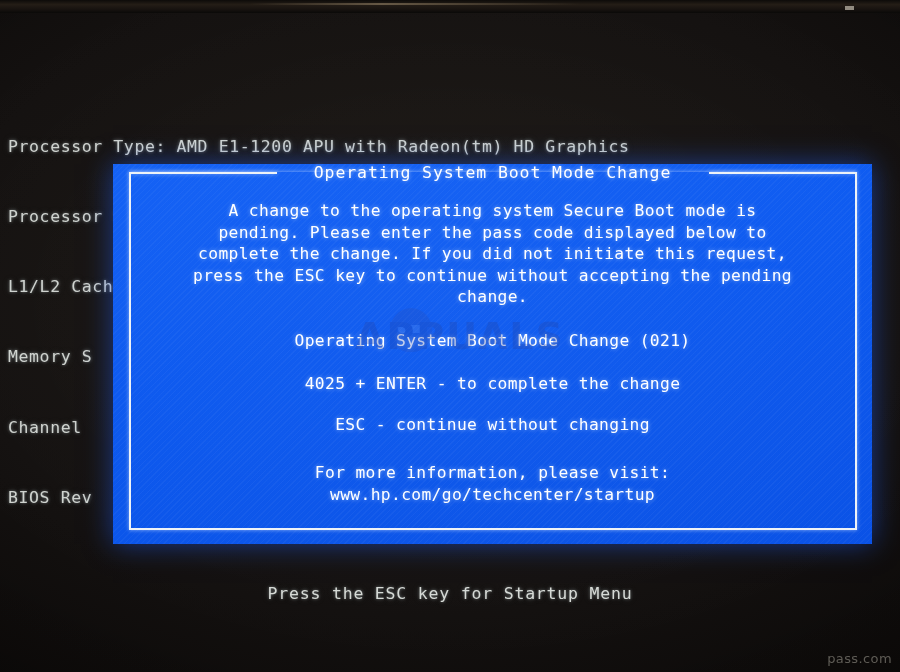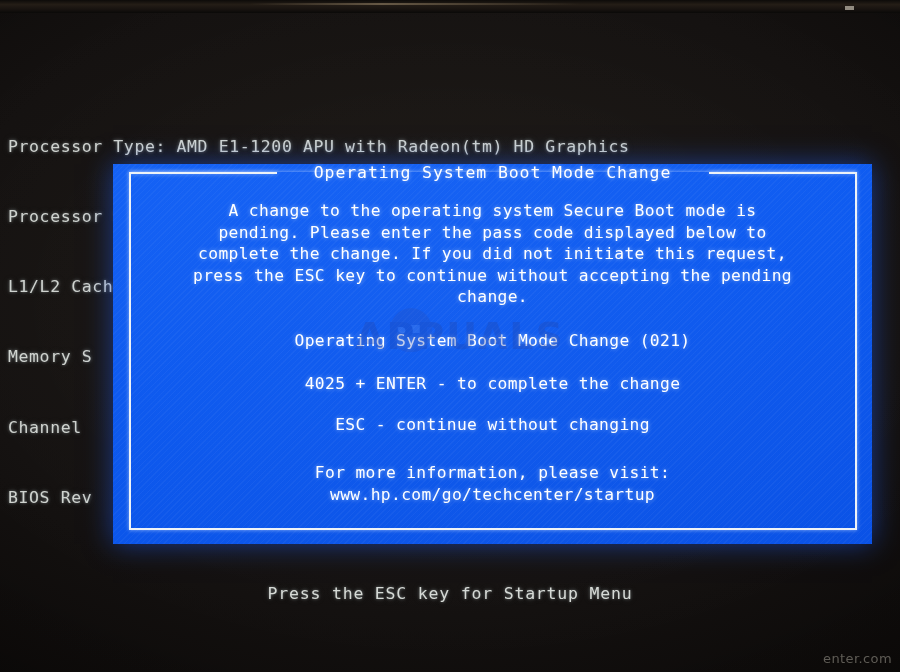--- a/index.html
+++ b/index.html
@@ -259,15 +259,15 @@
 
   <div class="wm-appuals">
     <div class="wm-face"></div>
     <div class="wm-word">APPUALS</div>
   </div>
 
   <div class="bottom-prompt">Press the ESC key for Startup Menu</div>
 
   <div class="vignette"></div>
 
-  <div class="wm-site">enter.com</div>
+  <div class="wm-site">pass.com</div>
 
 </div>
 
 </body></html>

